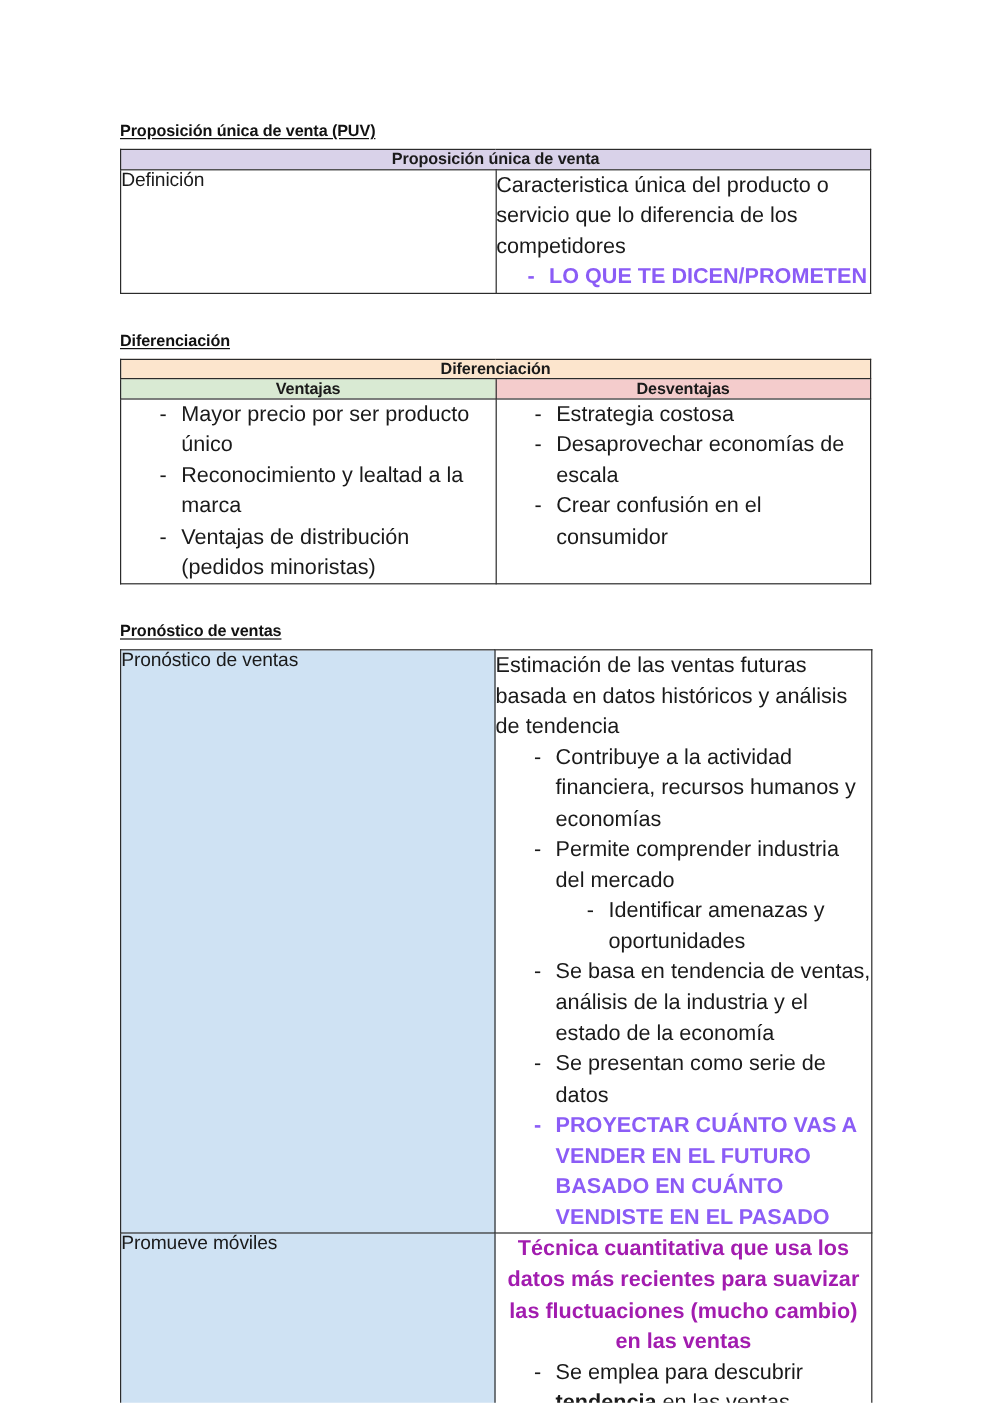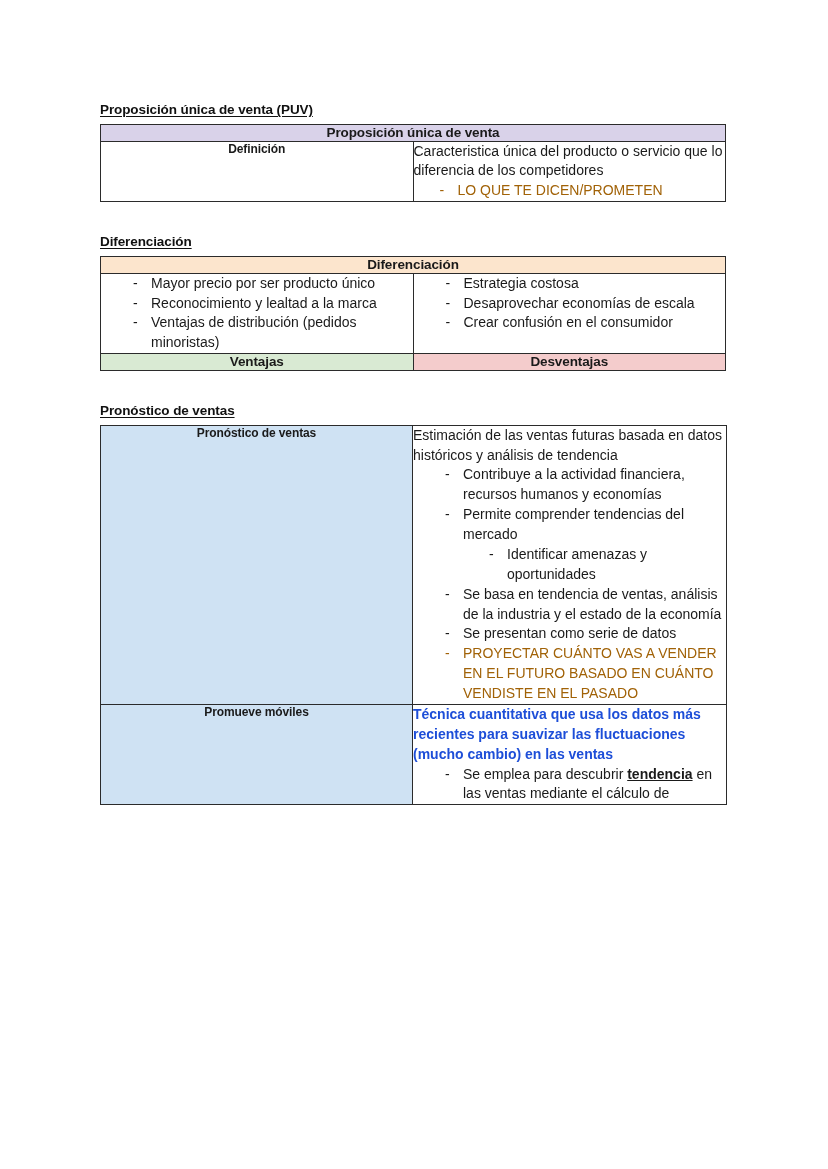--- a/index.html
+++ b/index.html
@@ -56,30 +56,29 @@
     letter-spacing: -0.1px;
     line-height: 1.15;
   }
   .hdr-purple { background: #d9d2e9; }
   .hdr-orange { background: #fce5cd; }
   .hdr-green  { background: #d9ead3; }
   .hdr-pink   { background: #f4cccc; }
   .cell-blue  { background: #cfe2f3; }
 
   .label-cell {
-    text-align: center;
-    font-weight: bold;
-    font-size: 12px;
+    font-weight: normal;
+    font-size: 16px;
     padding: 11px 6px 11px 6px;
     letter-spacing: -0.1px;
   }
 
   .body-cell {
     padding: 9px 9px 9px 10px;
-    font-size: 14px;
+    font-size: 18px;
     line-height: 1.42;
     margin-top: 24px;
   }
   .body-cell-wide { padding: 8px 9px 9px 12px; }
 
   p.line { margin: 0; }
 
   
   ul.dash {
     list-style: none;
@@ -93,27 +92,28 @@
   }
   ul.dash > li::before {
     content: "-";
     position: absolute;
     left: 4px; top: 0;
   }
   ul.dash.indent1 { margin-left: 28px; }
   ul.dash.indent-sm { margin-left: 22px; }
 
   .red {
-    color: #a16207;
-    font-weight: normal;
+    color: #8b5cf6;
+    font-weight: bold;
   }
   .red-block {
-    color: #1d4ed8;
+    color: #a21caf;
     font-weight: bold;
     margin: 0;
+    text-align: center;
   }
   .uline { text-decoration: underline; font-weight: bold; }
   .gap-head  { height: 7px; }
   .gap-sect  { height: 31px; }
   .top-pad   { height: 101px; }
 </style>
 </head>
 <body>
 
 <div class="page">
@@ -148,59 +148,59 @@
     <span class="sec-heading">Diferenciación</span>
   </div>
   <div class="gap-head"></div>
 
   <table class="note">
     <tbody>
         <tr>
       <td colspan="2" class="hdr hdr-orange">Diferenciación</td>
     </tr>
     <tr>
+      <td class="c-left hdr hdr-green">Ventajas</td>
+      <td class="c-right hdr hdr-pink">Desventajas</td>
+    </tr>
+    <tr>
       <td class="c-left body-cell">
         <ul class="dash indent1">
           <li>Mayor precio por ser producto único</li>
           <li>Reconocimiento y lealtad a la marca</li>
           <li>Ventajas de distribución (pedidos minoristas)</li>
         </ul>
       </td>
       <td class="c-right body-cell">
         <ul class="dash indent1">
           <li>Estrategia costosa</li>
           <li>Desaprovechar economías de escala</li>
           <li>Crear confusión en el consumidor</li>
         </ul>
       </td>
-    </tr>
-    <tr>
-      <td class="c-left hdr hdr-green">Ventajas</td>
-      <td class="c-right hdr hdr-pink">Desventajas</td>
     </tr>
   </tbody>
     </table>
 
   <div class="gap-sect"></div>
 
   <div class="sec-heading-wrap">
     <span class="sec-heading">Pronóstico de ventas</span>
   </div>
   <div class="gap-head"></div>
 
   <table class="note">
     <tbody>
         <tr>
       <td class="c-left label-cell cell-blue">Pronóstico de ventas</td>
       <td class="c-right body-cell">
         <p class="line">Estimación de las ventas futuras basada en datos históricos y análisis de tendencia</p>
         <ul class="dash indent1">
           <li>Contribuye a la actividad financiera, recursos humanos y economías</li>
           <li>
-            <span>Permite comprender tendencias del mercado</span>
+            <span>Permite comprender industria del mercado</span>
             <ul class="dash indent-sm">
               <li>Identificar amenazas y oportunidades</li>
             </ul>
           </li>
           <li>Se basa en tendencia de ventas, análisis de la industria y el estado de la economía</li>
           <li>Se presentan como serie de datos</li>
           <li class="red">PROYECTAR CUÁNTO VAS A VENDER EN EL FUTURO BASADO EN CUÁNTO VENDISTE EN EL PASADO</li>
         </ul>
       </td>
     </tr>

